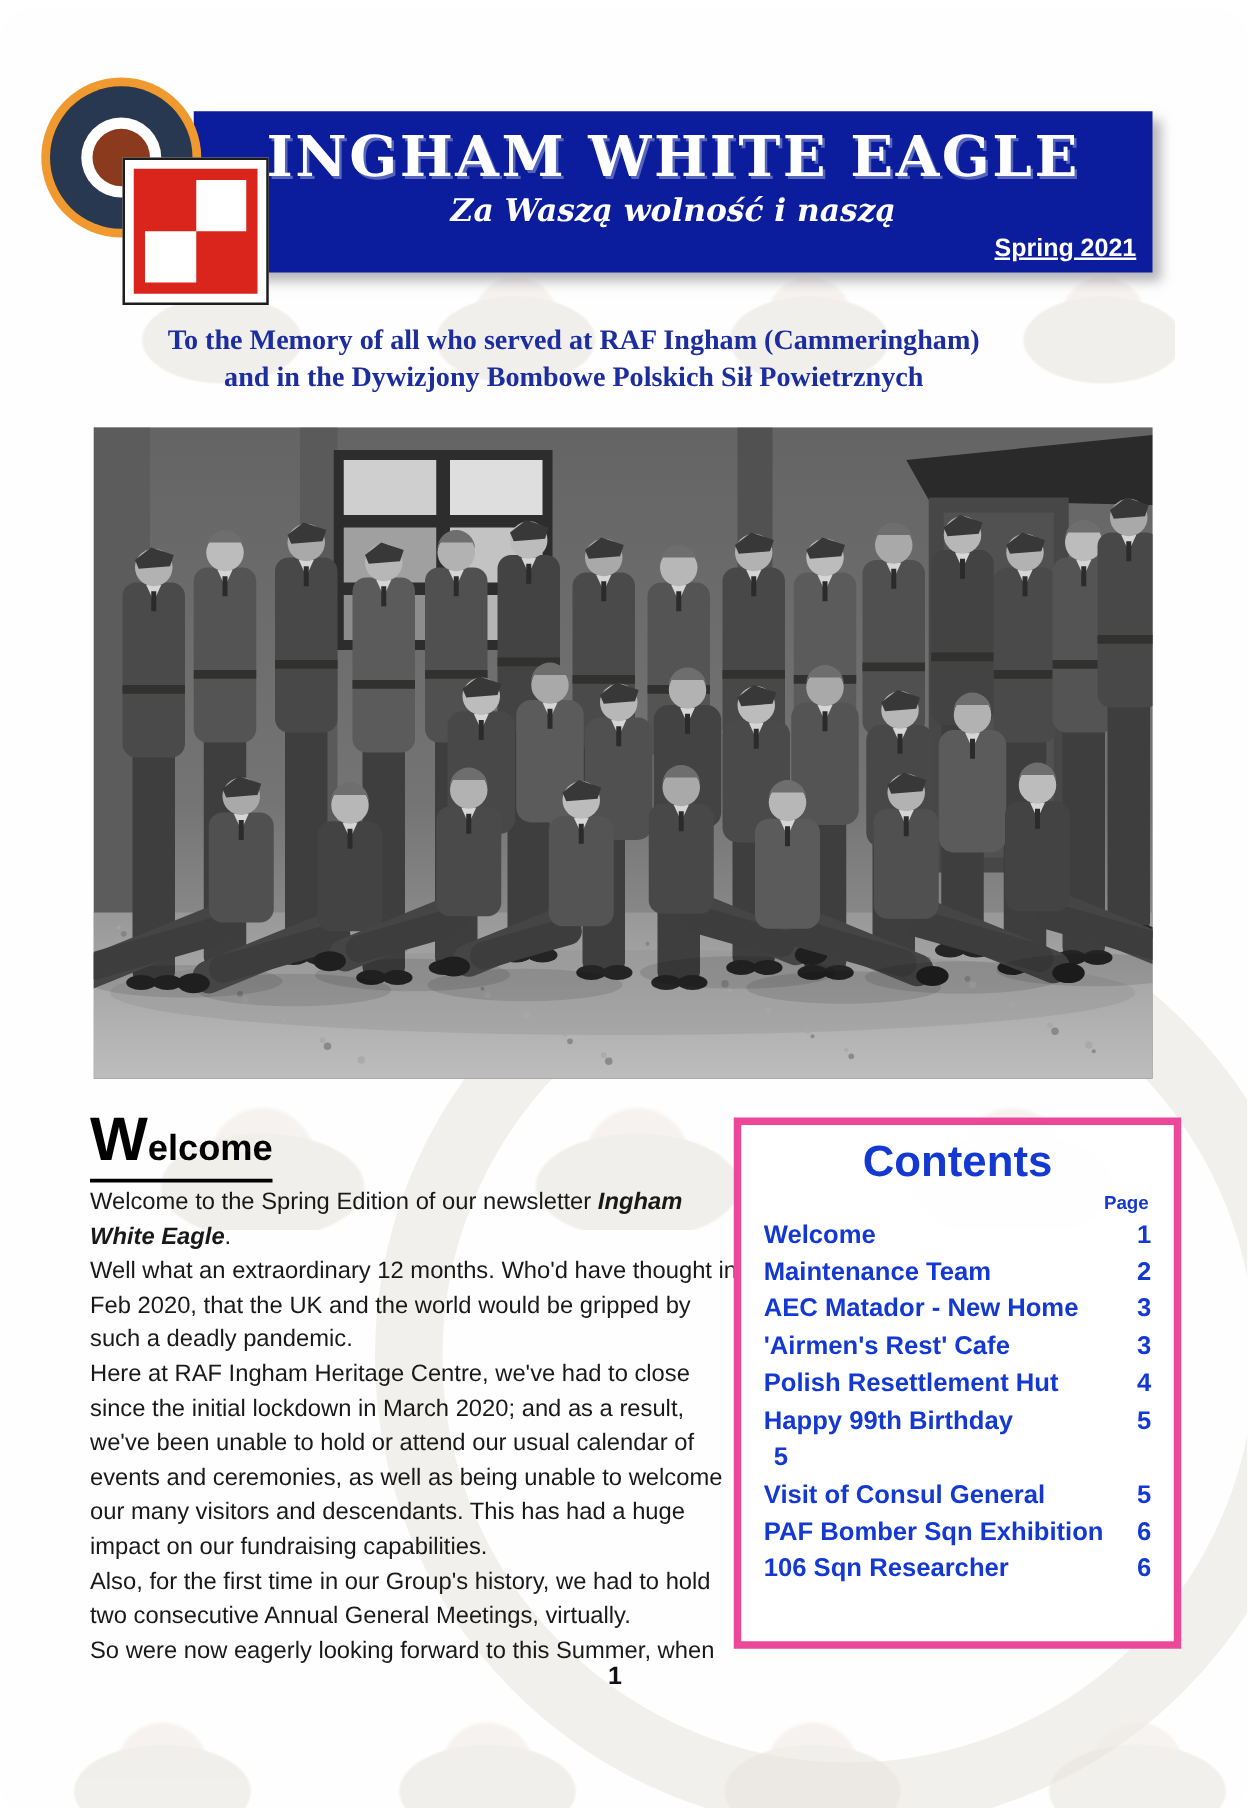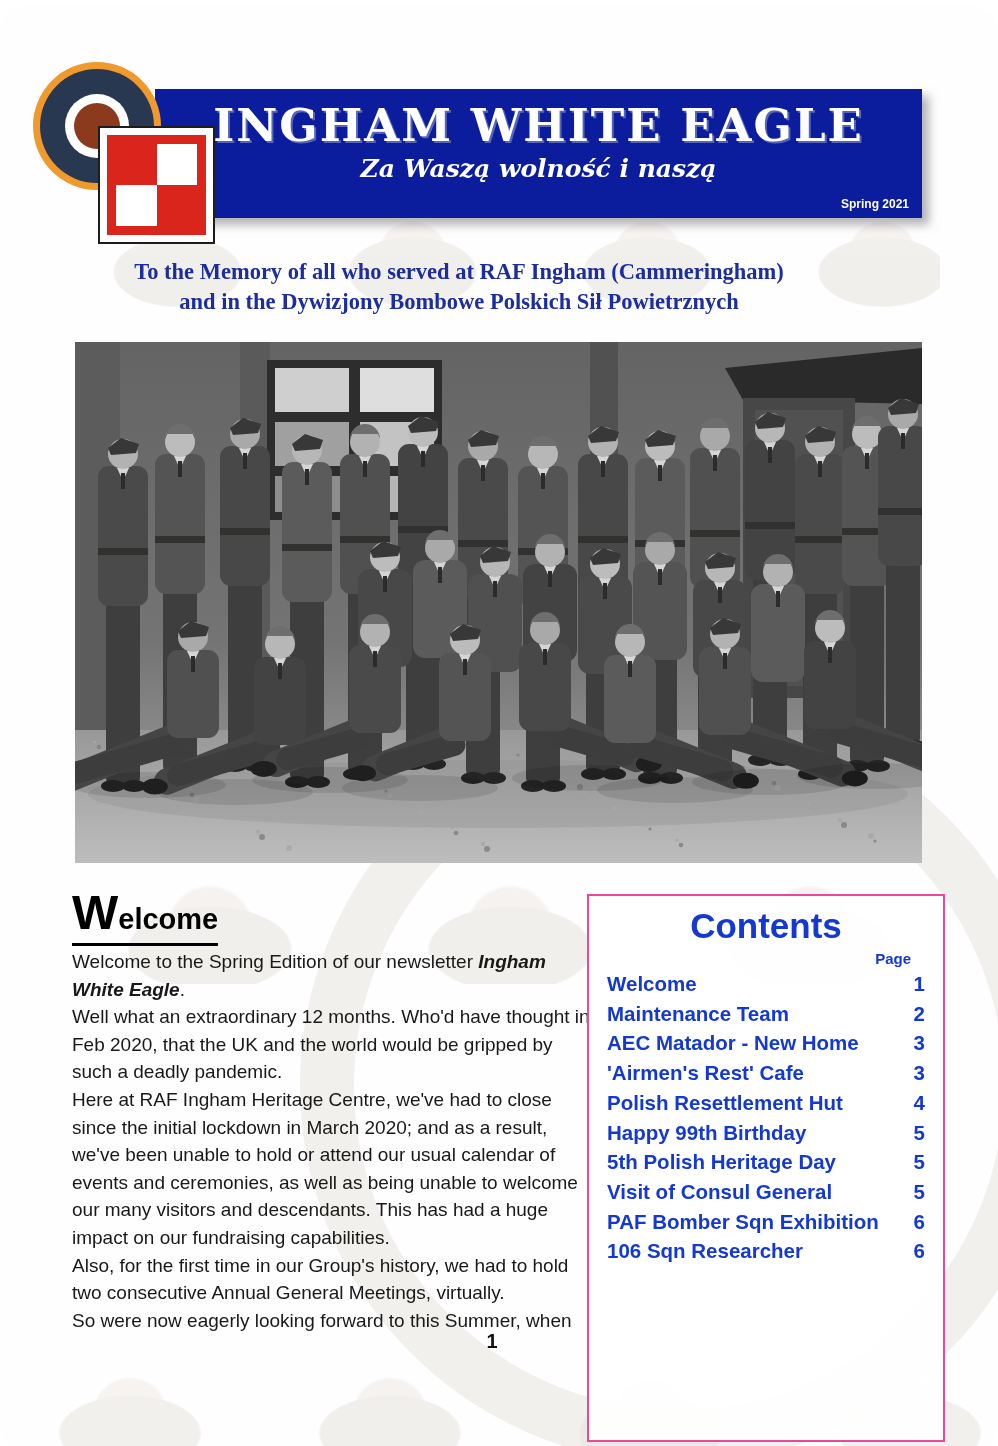--- a/index.html
+++ b/index.html
@@ -29,21 +29,21 @@
   .banner-title{
     margin-top:9px;font-family:"DejaVu Serif","Liberation Serif",serif;
     font-weight:bold;font-size:45px;letter-spacing:2px;line-height:56px;
     text-shadow:2px 2px 0 rgba(150,160,215,.55);
   }
   .banner-subtitle{
     font-family:"DejaVu Serif","Liberation Serif",serif;
     font-style:italic;font-weight:bold;font-size:25px;line-height:30px;text-align:center;
   }
   .banner-edition{
-    position:absolute;right:13px;bottom:7px;font-size:12px;font-weight:bold;
+    position:absolute;right:13px;bottom:7px;font-size:20px;font-weight:bold;text-decoration:underline;
   }
   .roundel{position:absolute;left:33px;top:56px;width:128px;height:128px;border-radius:50%;
     background:var(--roundel-orange,#f0992f);z-index:3;}
   .roundel .navy{position:absolute;left:7px;top:7px;width:114px;height:114px;border-radius:50%;
     background:var(--roundel-navy,#283850);}
   .roundel .white{position:absolute;left:32px;top:32px;width:64px;height:64px;border-radius:50%;
     background:#ffffff;}
   .roundel .brown{position:absolute;left:41px;top:41px;width:46px;height:46px;border-radius:50%;
     background:var(--roundel-brown,#8b3a1d);}
   .checker{
@@ -70,29 +70,29 @@
   .welcome-heading .big{font-size:49px;font-weight:bold;color:#000;}
   .welcome-heading .rest{font-size:29px;font-weight:bold;color:#000;}
   .welcome-text{
     position:absolute;left:72px;top:942px;width:522px;z-index:2;
     font-size:19px;line-height:27.6px;color:#191919;
   }
   .welcome-text p{margin:0;}
   .welcome-text .bi{font-weight:bold;font-style:italic;}
   
   .contents-box{
-    position:absolute;left:587px;top:888px;width:358px;height:548px;z-index:3;
-    background:rgba(255,255,255,.92);border:2px solid #ec4899;box-sizing:border-box;
+    position:absolute;left:587px;top:888px;width:358px;height:425px;z-index:3;
+    background:rgba(255,255,255,.92);border:6px solid #ec4899;box-sizing:border-box;
   }
   .contents-title{
     text-align:center;margin-top:10px;font-size:35px;font-weight:bold;
     color:var(--contents-blue,#1439d2);
   }
   .contents-pagelabel{
-    text-align:right;padding-right:32px;font-size:15px;font-weight:bold;
+    text-align:right;padding-right:20px;font-size:15px;font-weight:bold;
     color:var(--contents-blue,#1439d2);margin-top:4px;
   }
   .contents-list{margin-top:2px;}
   .contents-row{
     display:flex;justify-content:space-between;align-items:baseline;
     padding:0 18px 0 18px;line-height:29.7px;
     font-size:20.5px;font-weight:bold;color:var(--contents-blue,#1439d2);
   }
   .contents-row .pg{padding-left:8px;}
   
@@ -563,21 +563,20 @@
         </div>
         <div class="contents-row">
           <span>Polish Resettlement Hut</span>
           <span class="pg">4</span>
         </div>
         <div class="contents-row">
           <span>Happy 99th Birthday</span>
           <span class="pg">5</span>
         </div>
         <div class="contents-row">
-          <span>5th Polish Heritage Day</span>
           <span class="pg">5</span>
         </div>
         <div class="contents-row">
           <span>Visit of Consul General</span>
           <span class="pg">5</span>
         </div>
         <div class="contents-row">
           <span>PAF Bomber Sqn Exhibition</span>
           <span class="pg">6</span>
         </div>

